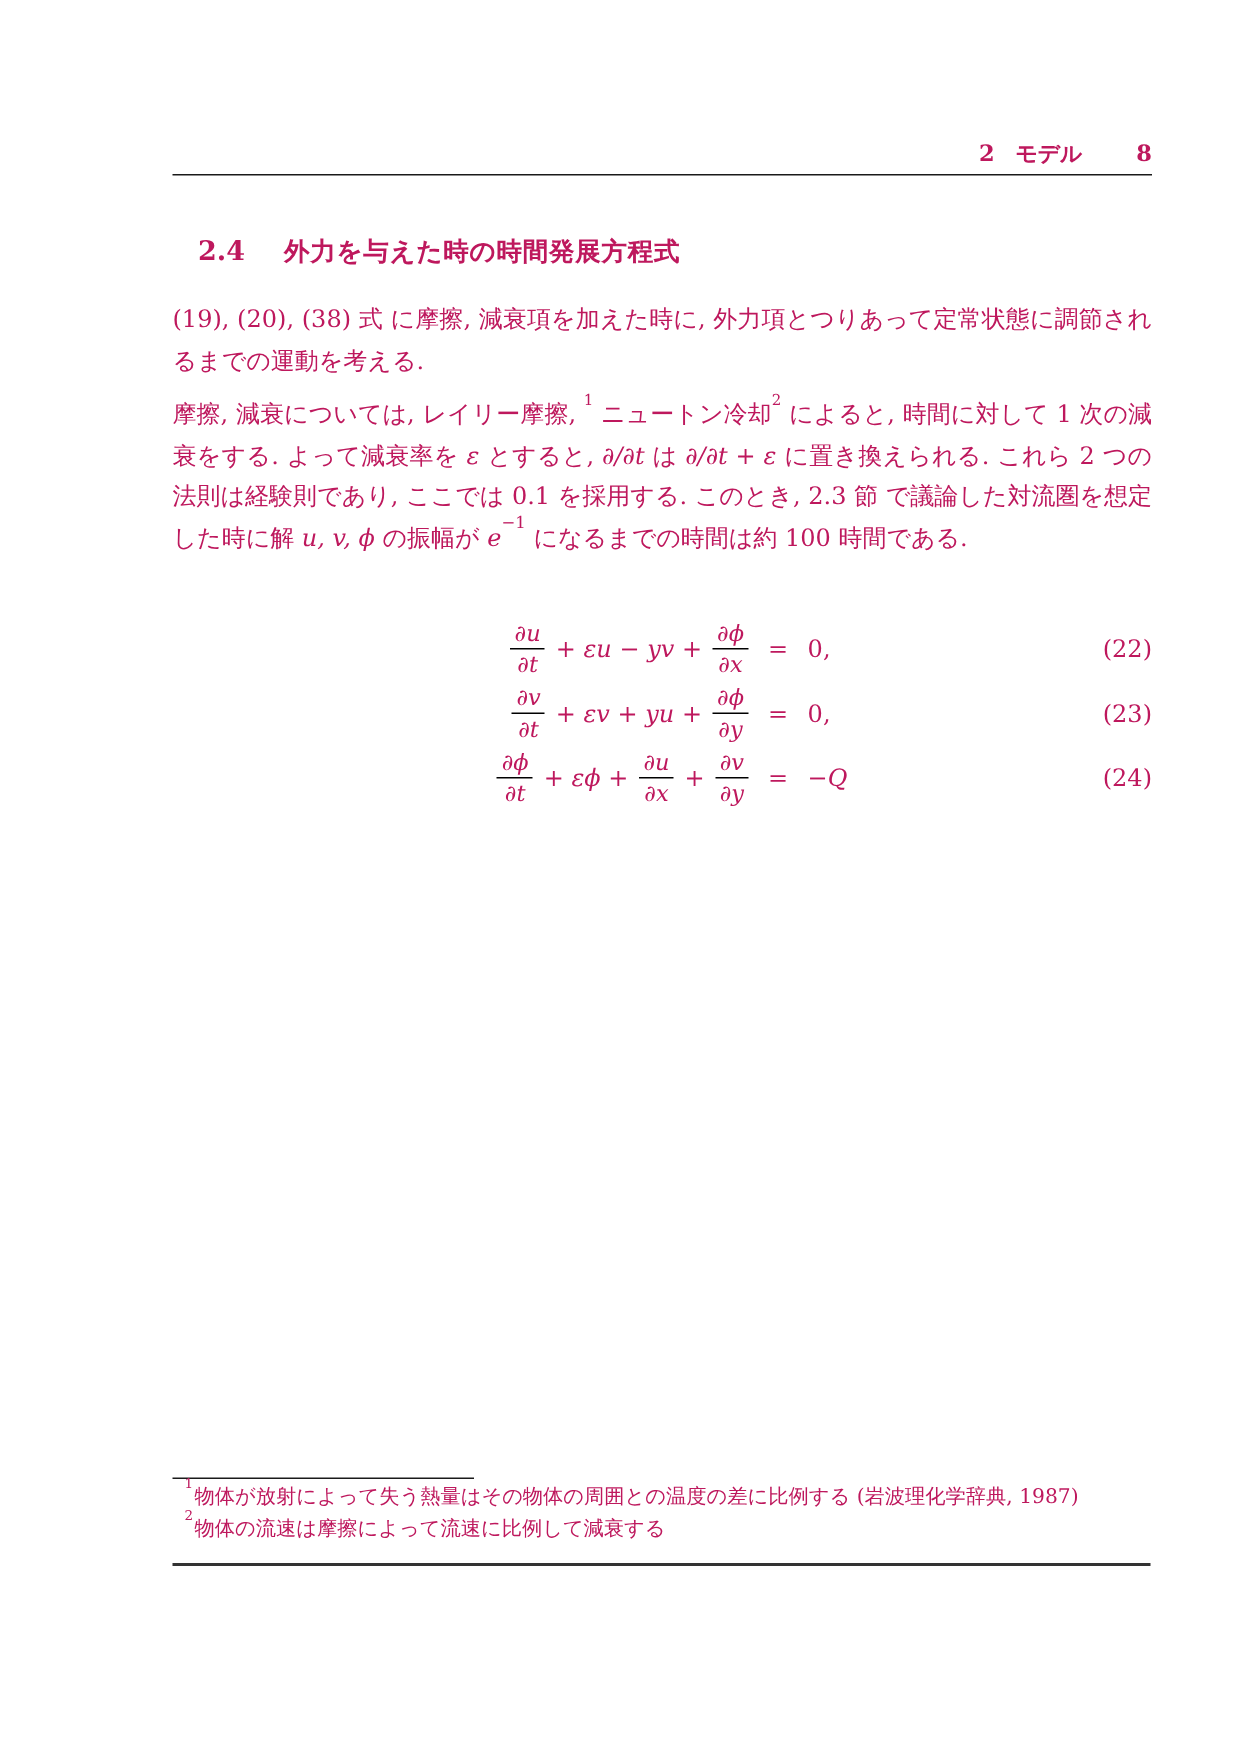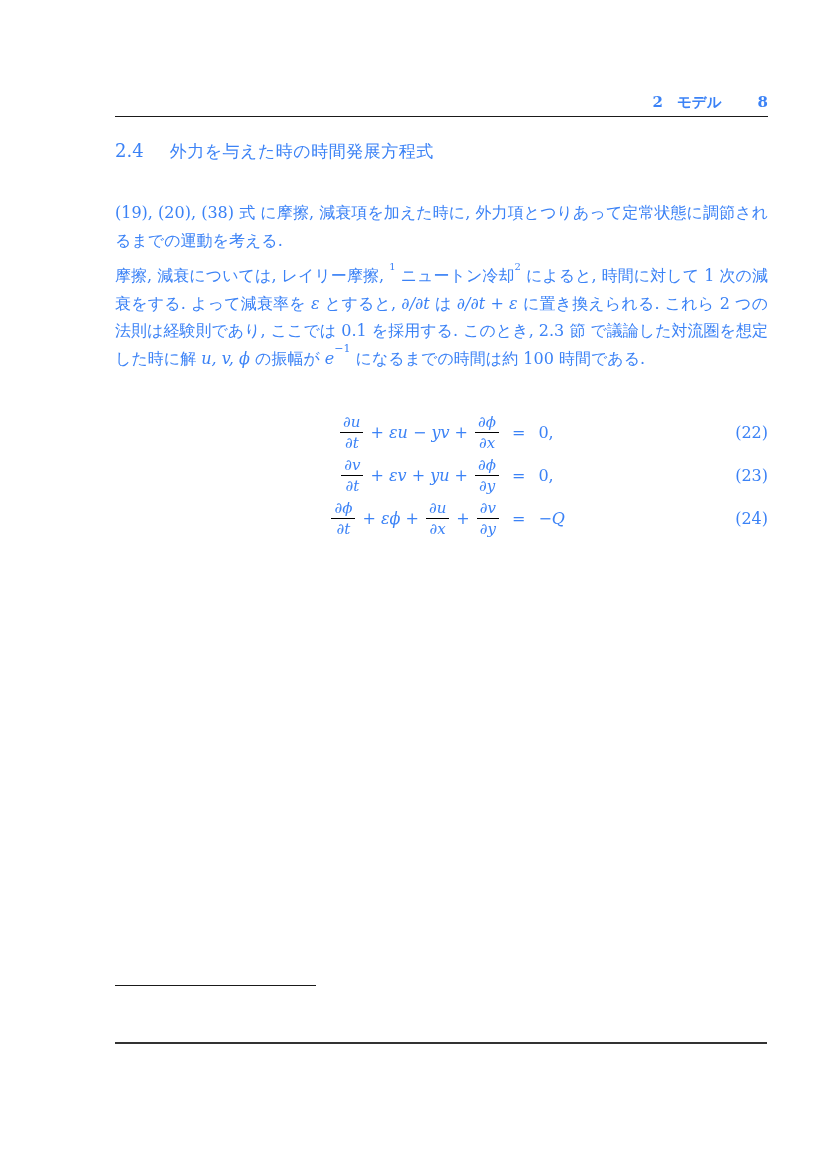--- a/index.html
+++ b/index.html
@@ -1,21 +1,21 @@
 <!DOCTYPE html>
 <html><head>
 <meta charset="utf-8">
 <style>
   html, body { margin: 0; padding: 0; background: #ffffff; }
   .page {
     position: relative;
     width: 826px;
     height: 1044px;
     background: #ffffff;
-    color: #3b82f6;
+    color: #be185d;
     font-family: "DejaVu Serif", "Liberation Serif", serif;
     overflow: hidden;
   }
   
   .running-head {
     position: absolute;
     top: 93px; left: 115px; width: 653px;
     text-align: right;
     font-weight: bold;
     font-size: 15px;
@@ -29,23 +29,23 @@
   .rh-page { margin-left: 36px; }
   .header-rule {
     position: absolute;
     top: 116px; left: 115px; width: 653px; height: 1px;
     background: #1a1a1a;
   }
   
   .sec-heading {
     position: absolute;
     top: 140px; left: 115px; width: 653px;
-    margin: 0;
+    margin: 17px;
     font-size: 18px;
-    font-weight: normal;
+    font-weight: bold;
     line-height: 22px;
   }
   .sec-title {
     margin-left: 26px;
     font-family: "DejaVu Sans", "Liberation Sans", sans-serif;
     font-size: 17px;
     letter-spacing: 0.5px;
   }
   
   .body {
@@ -198,17 +198,19 @@
         </span>
     </div>
     <span class="eq-rel">=</span>
     <span class="eq-rhs math">−Q</span>
     <span class="eq-tag">(24)</span>
   </div>
 
 
   <div class="fn-rule"></div>
   <div class="footnotes">
+    <p class="fn"><sup class="fnmark">1</sup><span>物体が放射によって失う熱量はその物体の周囲との温度の差に比例する (岩波理化学辞典, 1987)</span></p>
+    <p class="fn"><sup class="fnmark">2</sup><span>物体の流速は摩擦によって流速に比例して減衰する</span></p>
   </div>
 
   <div class="bottom-rule"></div>
 
 </div>
 
 </body></html>

